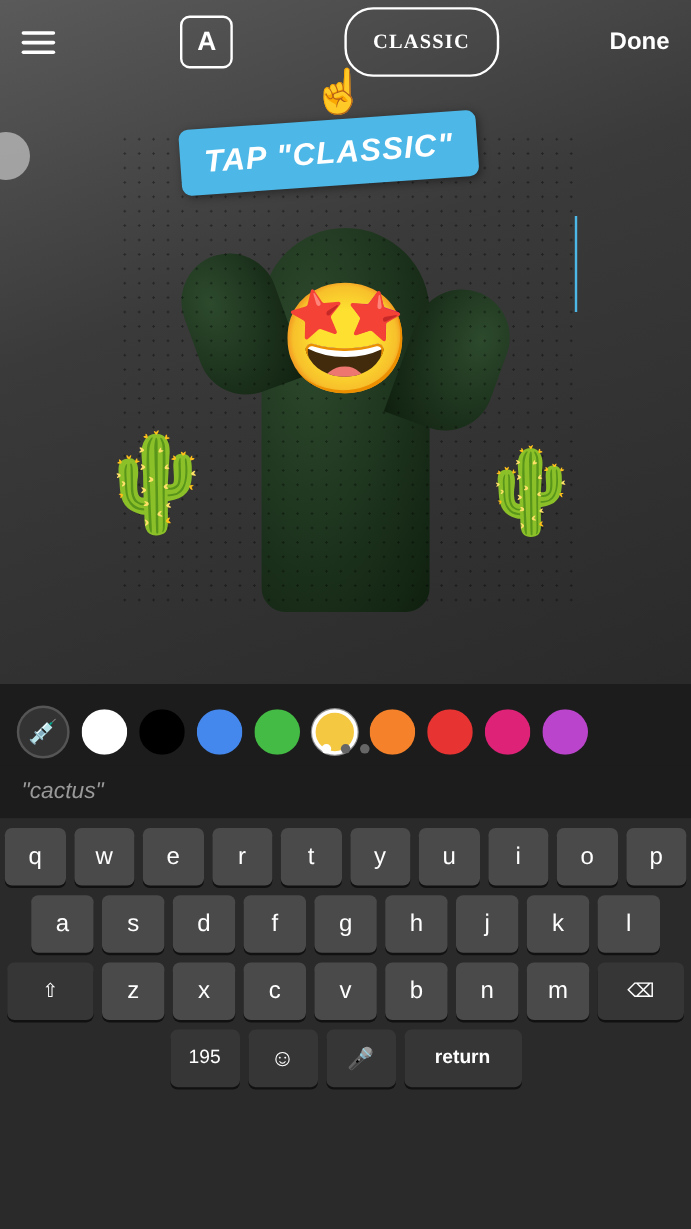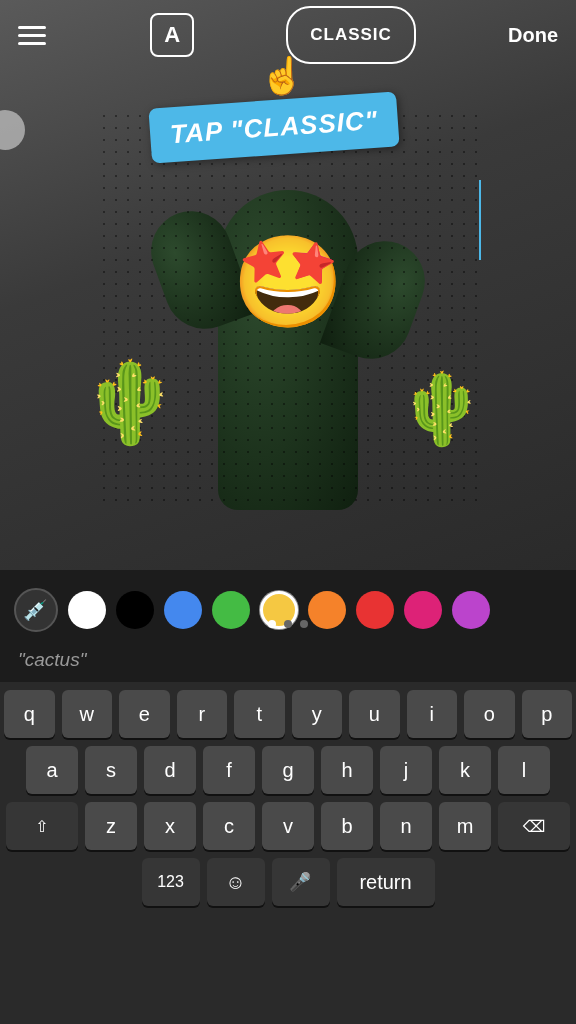--- a/index.html
+++ b/index.html
@@ -50,20 +50,21 @@
     .filter-pill {
       border: 2.5px solid white;
       border-radius: 24px;
       padding: 17px 22px;
       color: white;
       font-size: 17px;
       font-weight: 600;
       letter-spacing: 1px;
       cursor: pointer;
       background: transparent;
+      font-family: Liberation Serif, serif;
     }
 
     .done-btn {
       color: white;
       font-size: 20px;
       font-weight: 600;
       cursor: pointer;
     }
 
     
@@ -328,22 +329,23 @@
     }
     .key.wide-key {
       min-width: 70px;
       max-width: 72px;
       font-size: 16px;
       background: #363636;
     }
     .key.return-key {
       min-width: 96px;
       max-width: 98px;
-      font-size: 20px;
+      font-size: 16px;
       background: #363636;
+      font-weight: bold;
     }
     .key.numbers-key {
       min-width: 56px;
       max-width: 58px;
       font-size: 16px;
       background: #363636;
     }
     .key.emoji-key {
       min-width: 56px;
       max-width: 58px;
@@ -530,21 +532,21 @@
     <div class="key">
         <span>m</span>
       </div>
     <div class="key dark wide-key">
       <span>⌫</span>
     </div>
   </div>
 
   <div class="bottom-row">
     <div class="key dark numbers-key">
-      <span>123</span>
+      <span>195</span>
     </div>
     <div class="key dark emoji-key">
       <span>☺</span>
     </div>
     <div class="key dark mic-key">
       <span>🎤</span>
     </div>
     <div class="key dark return-key">
       <span>return</span>
     </div>

